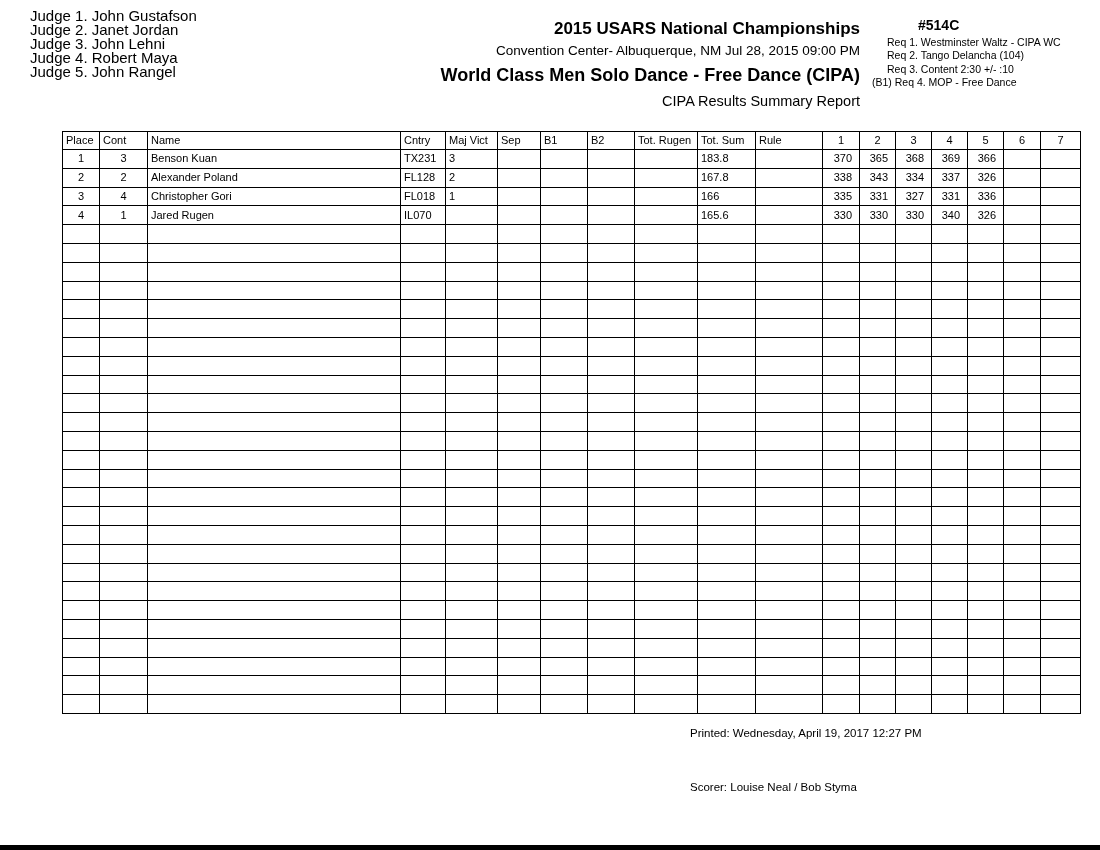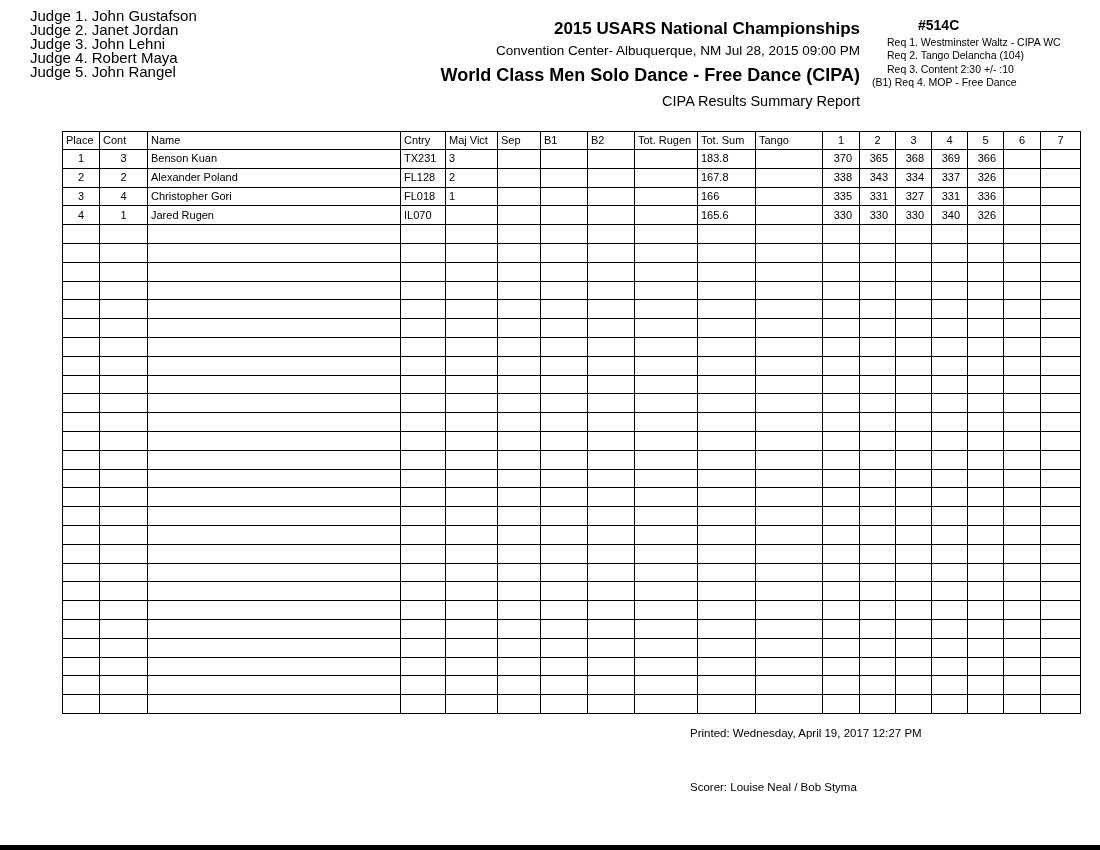--- a/index.html
+++ b/index.html
@@ -87,21 +87,21 @@
         <th>Place</th>
         <th>Cont</th>
         <th>Name</th>
         <th>Cntry</th>
         <th>Maj Vict</th>
         <th>Sep</th>
         <th>B1</th>
         <th>B2</th>
         <th>Tot. Rugen</th>
         <th>Tot. Sum</th>
-        <th>Tango</th>
+        <th>Rule</th>
         <th class="al-c">1</th>
         <th class="al-c">2</th>
         <th class="al-c">3</th>
         <th class="al-c">4</th>
         <th class="al-c">5</th>
         <th class="al-c">6</th>
         <th class="al-c">7</th>
       </tr>
     </thead>
   <tbody>

